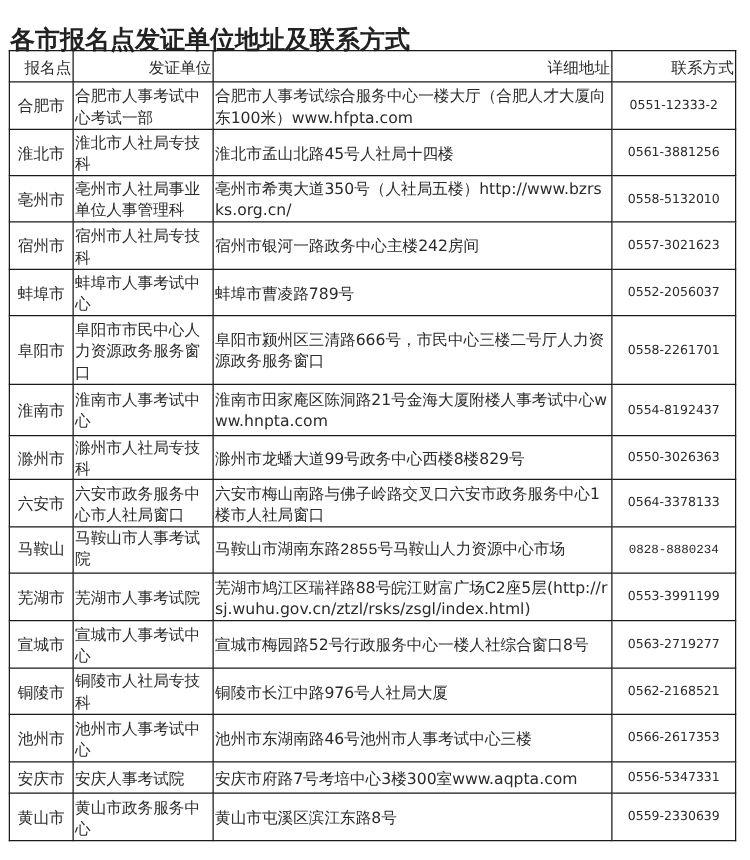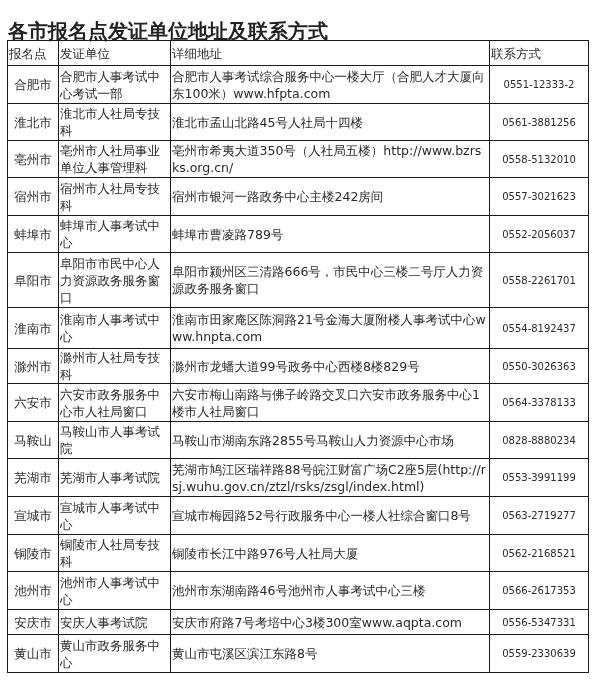--- a/index.html
+++ b/index.html
@@ -41,21 +41,21 @@
       font-size: 12.5px;
       line-height: 17px;
       vertical-align: middle;
       color: #2a2a2a;
       overflow: hidden;
       word-break: break-all;
       font-weight: normal;
     }
     table.info-table th {
       height: 24px;
-      text-align: left;
+      text-align: right;
       font-size: 12.5px;
     }
     table.info-table td.city {
       text-align: center;
       white-space: nowrap;
     }
     table.info-table td.phone {
       text-align: center;
       white-space: nowrap;
       font-size: 10px;
@@ -133,21 +133,21 @@
         <td class="unit">滁州市人社局专技科</td>
         <td class="addr">滁州市龙蟠大道99号政务中心西楼8楼829号</td>
         <td class="phone">0550-3026363</td>
       </tr>
       <tr style="height: 38px;">
         <td class="city">六安市</td>
         <td class="unit">六安市政务服务中心市人社局窗口</td>
         <td class="addr">六安市梅山南路与佛子岭路交叉口六安市政务服务中心1楼市人社局窗口</td>
         <td class="phone">0564-3378133</td>
       </tr>
-      <tr style="height: 37px;">
+      <tr style="height: 37px; font-family: Liberation Mono, monospace;">
         <td class="city">马鞍山</td>
         <td class="unit">马鞍山市人事考试院</td>
         <td class="addr">马鞍山市湖南东路2855号马鞍山人力资源中心市场</td>
         <td class="phone">0828-8880234</td>
       </tr>
       <tr style="height: 38px;">
         <td class="city">芜湖市</td>
         <td class="unit">芜湖市人事考试院</td>
         <td class="addr">芜湖市鸠江区瑞祥路88号皖江财富广场C2座5层(http://rsj.wuhu.gov.cn/ztzl/rsks/zsgl/index.html)</td>
         <td class="phone">0553-3991199</td>

